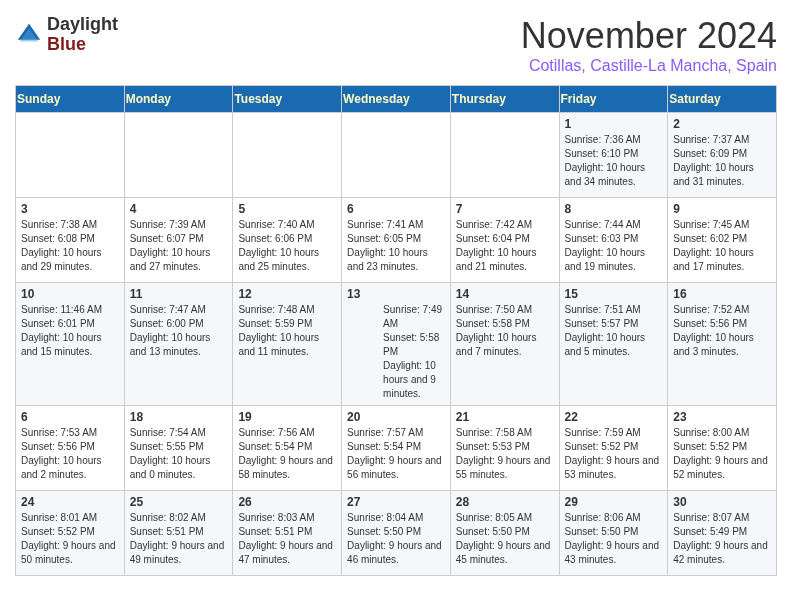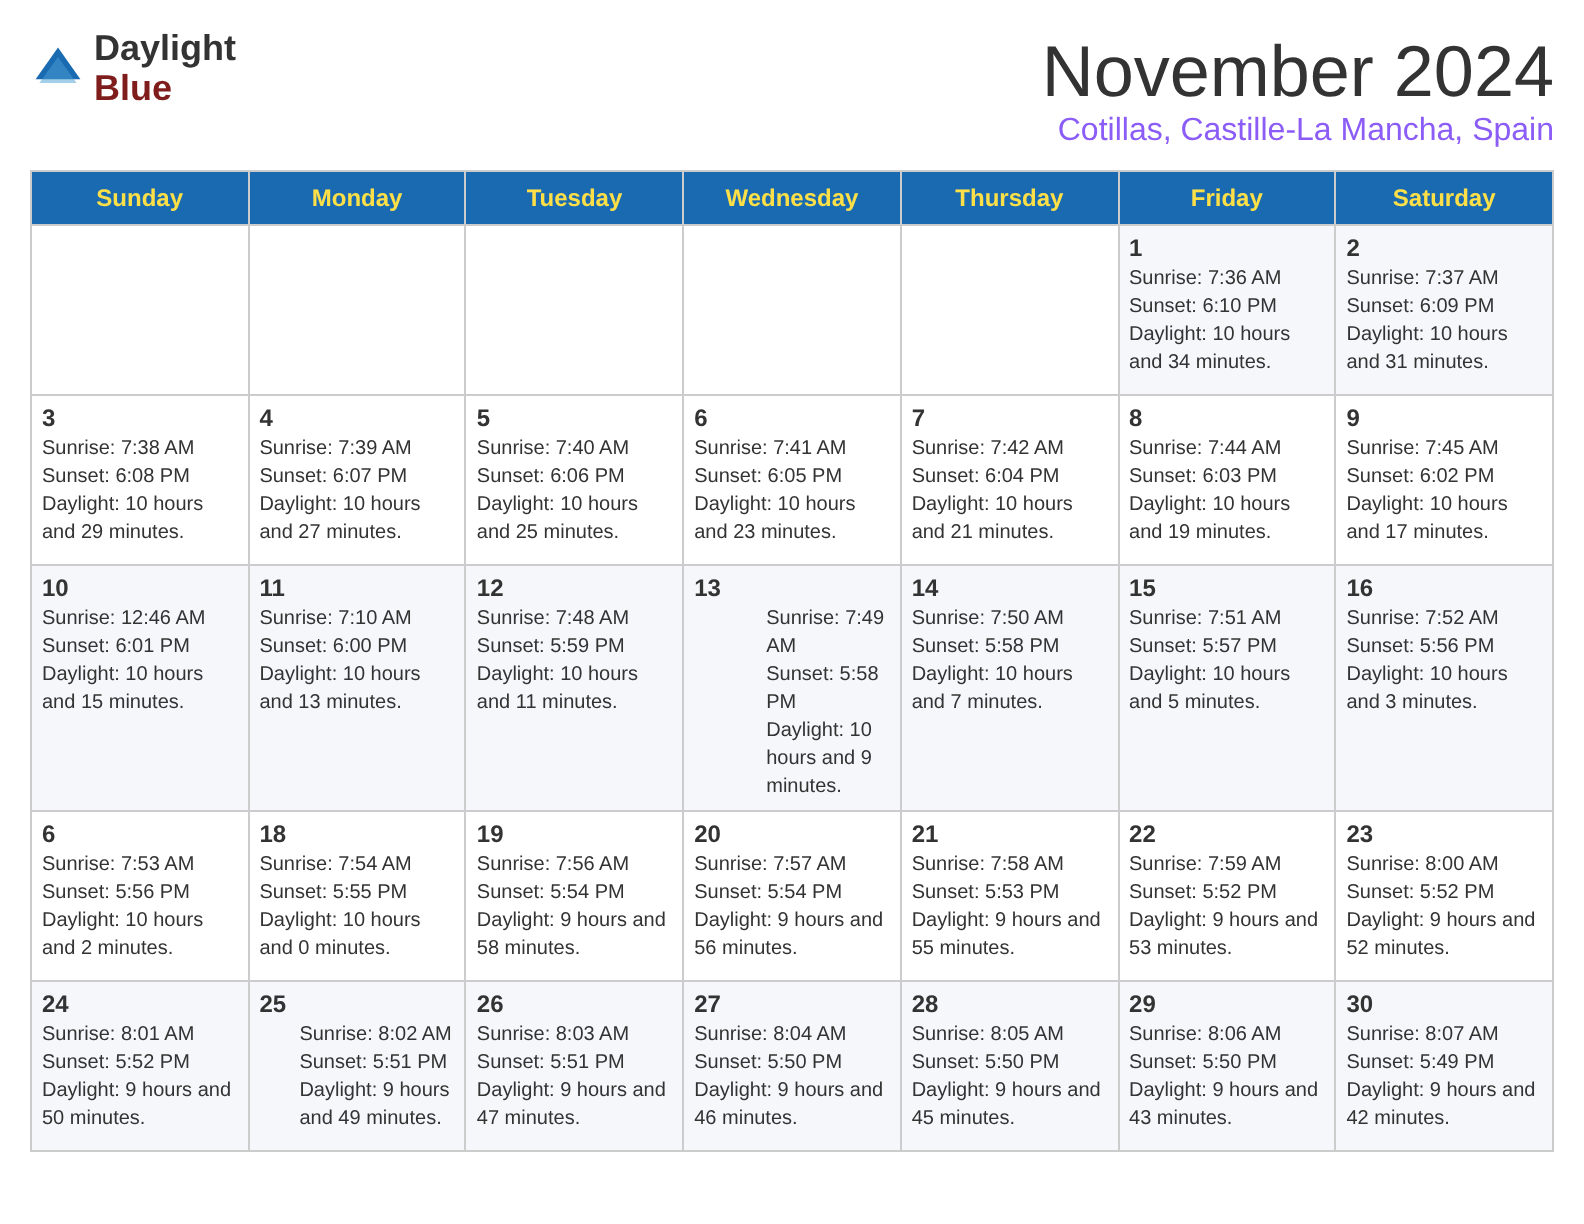--- a/index.html
+++ b/index.html
@@ -44,25 +44,25 @@
       font-size: 16px;
       color: #8b5cf6;
     }
     table {
       width: 100%;
       border-collapse: collapse;
       table-layout: fixed;
     }
     thead tr th {
       background-color: #1a6ab1;
-      color: #fde047;
+      color: #fef9c3;
       font-size: 12px;
       font-weight: bold;
-      padding: 6px 16px;
-      text-align: center;
+      padding: 6px 1px;
+      text-align: left;
       border: 1px solid #ccc;
     }
     tbody tr td {
       vertical-align: top;
       border: 1px solid #ccc;
       padding: 4px 5px;
       font-size: 10.5px;
       color: #333;
       height: 85px;
       background: #fff;
@@ -180,27 +180,27 @@
         <td>
           <span class="day-number">9</span>
           <div class="day-info" style="white-space: pre-line;">Sunrise: 7:45 AM
 Sunset: 6:02 PM
 Daylight: 10 hours and 17 minutes.</div>
         </td>
       </tr>
       <tr>
         <td>
           <span class="day-number">10</span>
-          <div class="day-info" style="white-space: pre-line;">Sunrise: 12:46 AM
+          <div class="day-info" style="white-space: pre-line;">Sunrise: 11:46 AM
 Sunset: 6:01 PM
 Daylight: 10 hours and 15 minutes.</div>
         </td>
         <td>
           <span class="day-number">11</span>
-          <div class="day-info" style="white-space: pre-line;">Sunrise: 7:10 AM
+          <div class="day-info" style="white-space: pre-line;">Sunrise: 7:47 AM
 Sunset: 6:00 PM
 Daylight: 10 hours and 13 minutes.</div>
         </td>
         <td>
           <span class="day-number">12</span>
           <div class="day-info" style="white-space: pre-line;">Sunrise: 7:48 AM
 Sunset: 5:59 PM
 Daylight: 10 hours and 11 minutes.</div>
         </td>
         <td>
@@ -274,21 +274,21 @@
       </tr>
       <tr>
         <td>
           <span class="day-number">24</span>
           <div class="day-info" style="white-space: pre-line;">Sunrise: 8:01 AM
 Sunset: 5:52 PM
 Daylight: 9 hours and 50 minutes.</div>
         </td>
         <td>
           <span class="day-number">25</span>
-          <div class="day-info" style="white-space: pre-line; margin-left: 20px;">Sunrise: 8:02 AM
+          <div class="day-info" style="white-space: pre-line;">Sunrise: 8:02 AM
 Sunset: 5:51 PM
 Daylight: 9 hours and 49 minutes.</div>
         </td>
         <td>
           <span class="day-number">26</span>
           <div class="day-info" style="white-space: pre-line;">Sunrise: 8:03 AM
 Sunset: 5:51 PM
 Daylight: 9 hours and 47 minutes.</div>
         </td>
         <td>

